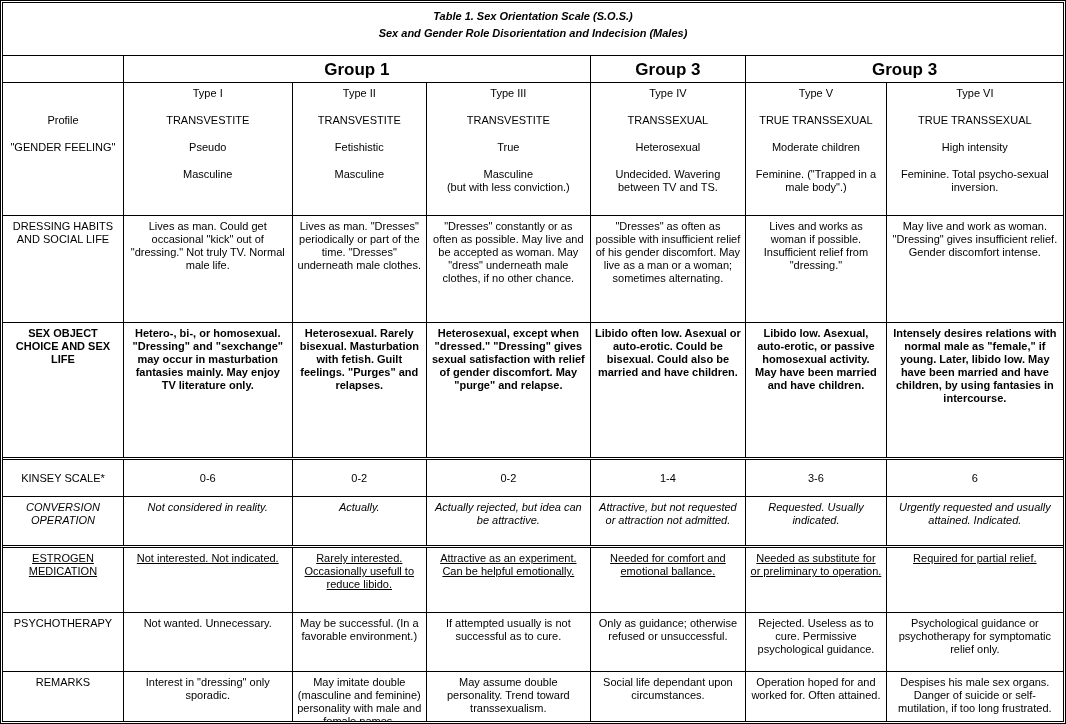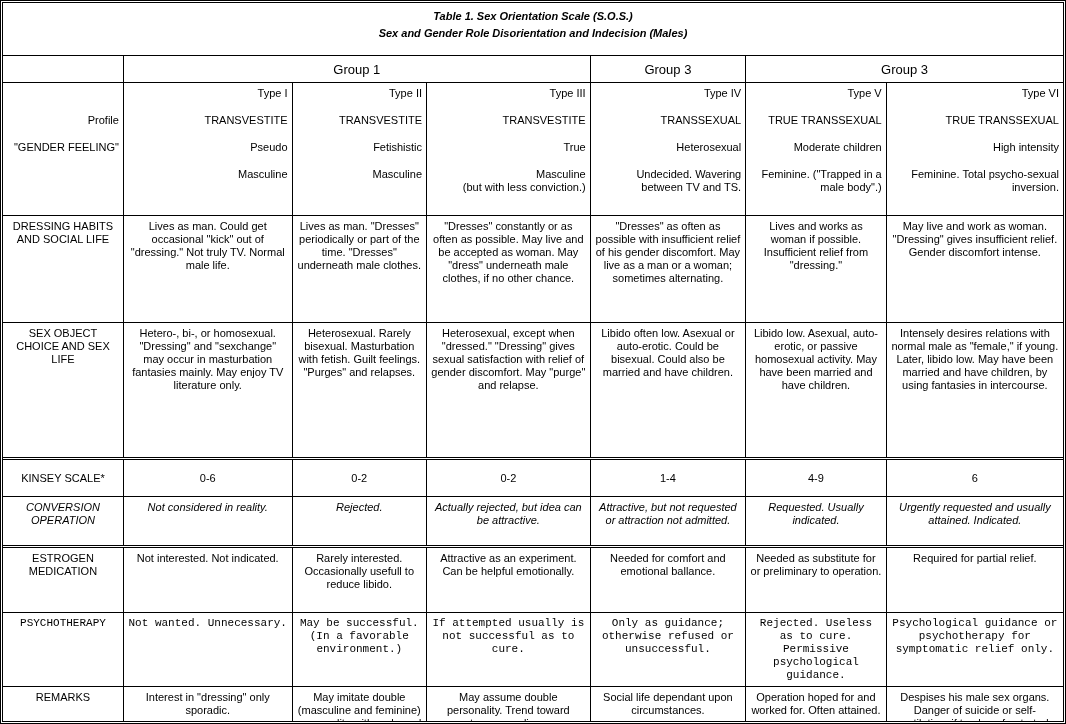--- a/index.html
+++ b/index.html
@@ -34,33 +34,33 @@
   col.c1 { width: 168px; }
   col.c2 { width: 134px; }
   col.c3 { width: 163px; }
   col.c4 { width: 155px; }
   col.c5 { width: 140px; }
   col.c6 { width: 176px; }
 
   tr.h-title td { height: 44px; padding: 5px 2px 3px; }
   .tl { font-weight: bold; font-style: italic; font-size: 11px; line-height: 17px; }
 
-  tr.h-group td { height: 22px; font-weight: normal; font-size: 13px; vertical-align: middle; padding: 2px; text-align: center; }
+  tr.h-group td { height: 22px; font-weight: bold; font-size: 17px; vertical-align: middle; padding: 2px; text-align: center; }
 
   tr.h-profile td { height: 124px; }
-  .pl { white-space: pre-line; margin-bottom: 14px; text-align: right; }
+  .pl { white-space: pre-line; margin-bottom: 14px; }
   .pl:last-child { margin-bottom: 0; }
   .pl-spacer { height: 27px; }
 
   tr.h-dress  td { height: 98px; }
-  tr.h-sex    td { height: 126px; }
+  tr.h-sex    td { height: 126px; font-weight: bold; }
   tr.h-kinsey td { height: 28px; vertical-align: middle; border-top: 3px double #000; }
   tr.h-conv   td { height: 40px; font-style: italic; }
-  tr.h-estro  td { height: 56px; border-top: 3px double #000; }
-  tr.h-psy    td { height: 50px; font-family: Liberation Mono, monospace; }
+  tr.h-estro  td { height: 56px; border-top: 3px double #000; text-decoration: underline; }
+  tr.h-psy    td { height: 50px; }
   tr.h-rem    td { height: 74px; }
 </style>
 </head>
 <body>
 
 <div class="page">
   <table class="sos">
     <colgroup>
       <col class="c0">
         <col class="c1">
@@ -150,28 +150,28 @@
         <td>Libido low. Asexual, auto-erotic, or passive homosexual activity. May have been married and have children.</td>
         <td>Intensely desires relations with normal male as "female," if young. Later, libido low. May have been married and have children, by using fantasies in intercourse.</td>
       </tr>
 
       <tr class="h-kinsey">
         <td>KINSEY SCALE*</td>
         <td>0-6</td>
         <td>0-2</td>
         <td>0-2</td>
         <td>1-4</td>
-        <td>4-9</td>
+        <td>3-6</td>
         <td>6</td>
       </tr>
 
       <tr class="h-conv">
         <td>CONVERSION OPERATION</td>
         <td>Not considered in reality.</td>
-        <td>Rejected.</td>
+        <td>Actually.</td>
         <td>Actually rejected, but idea can be attractive.</td>
         <td>Attractive, but not requested or attraction not admitted.</td>
         <td>Requested. Usually indicated.</td>
         <td>Urgently requested and usually attained. Indicated.</td>
       </tr>
 
       <tr class="h-estro">
         <td>ESTROGEN MEDICATION</td>
         <td>Not interested. Not indicated.</td>
         <td>Rarely interested. Occasionally usefull to reduce libido.</td>

